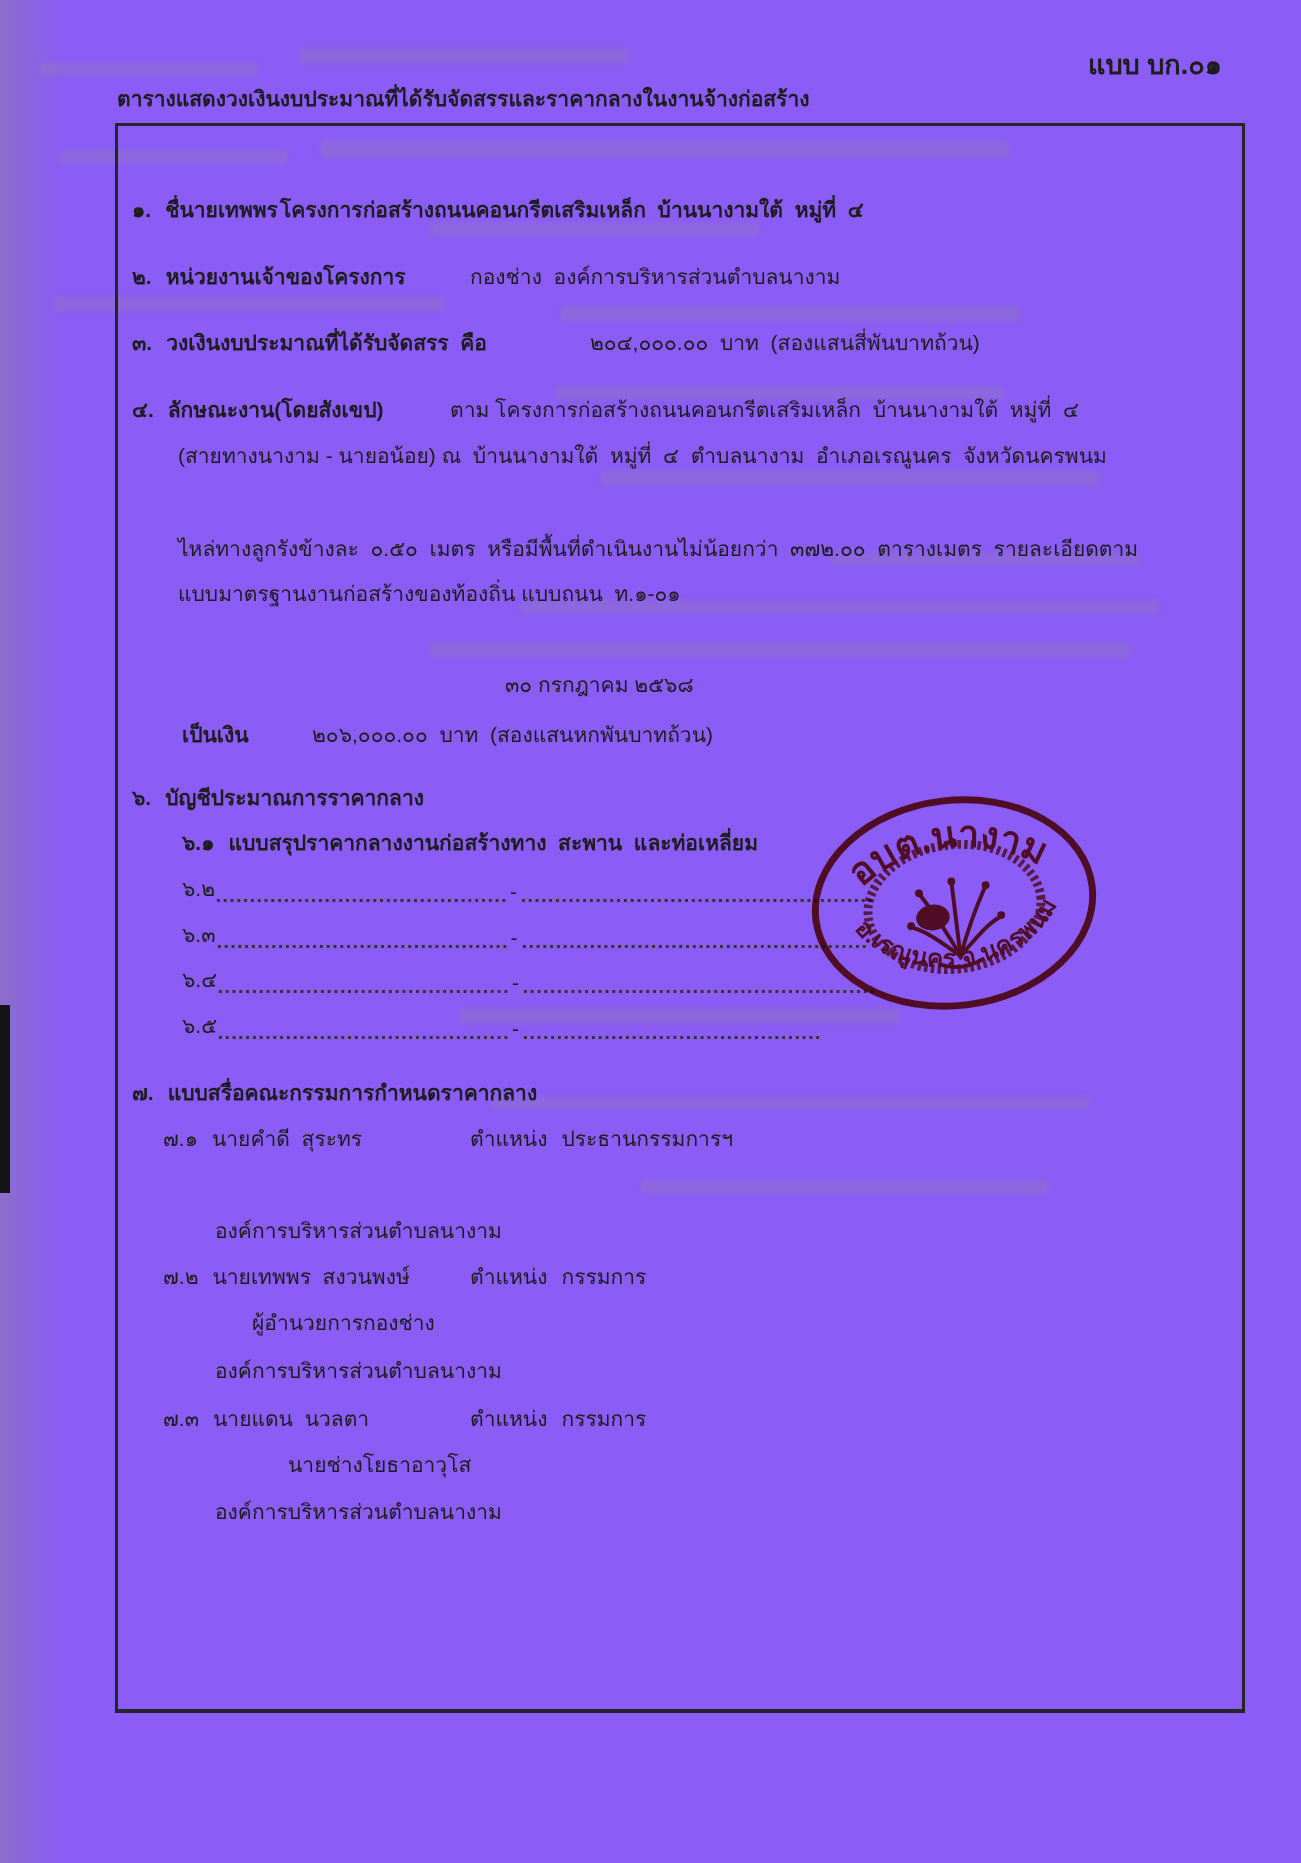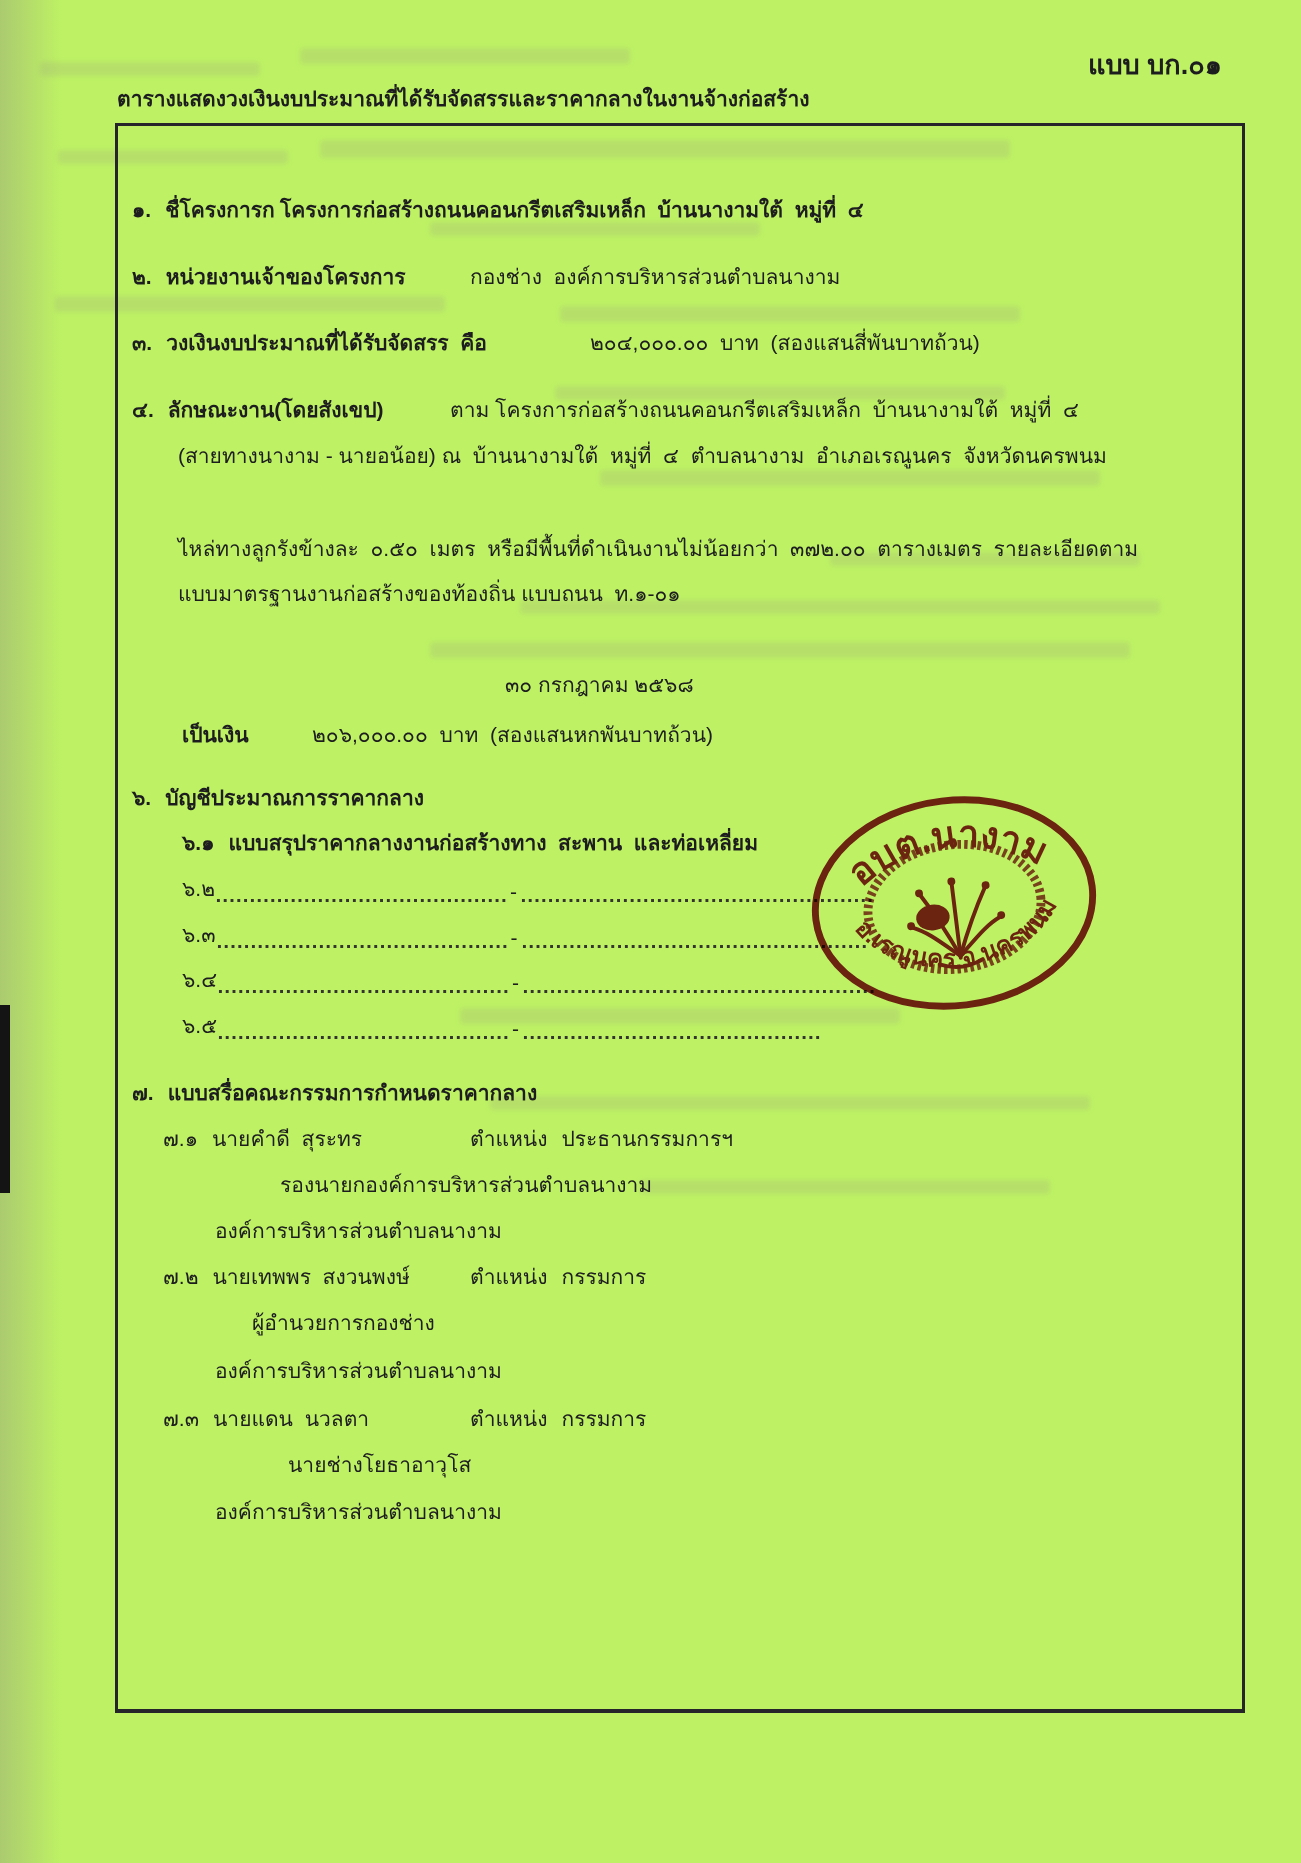--- a/index.html
+++ b/index.html
@@ -3,21 +3,21 @@
 <meta charset="utf-8">
 <style>
   html,body{margin:0;padding:0;}
   body{
     width:1301px;height:1863px;
     background:#efefec;
     font-family:"Liberation Sans","DejaVu Sans",sans-serif;
   }
   .page{
     position:relative;width:1301px;height:1863px;overflow:hidden;
-    background:#bef264;color:#1d1d1f;
+    background:#8b5cf6;color:#1d1d1f;
   }
   .edge-shade{
     position:absolute;left:0;top:0;width:62px;height:1863px;
     background:linear-gradient(to right, rgba(140,138,130,.38), rgba(140,138,130,0));
     pointer-events:none;
   }
   .edge-bar{
     position:absolute;left:0;top:1005px;width:10px;height:188px;background:#141414;
   }
   .ghost{
@@ -66,21 +66,21 @@
   <div class="ghost" style="left:430px;top:642px;width:700px;height:16px"></div>
   <div class="ghost" style="left:460px;top:1008px;width:440px;height:16px"></div>
   <div class="ghost" style="left:490px;top:1096px;width:600px;height:14px"></div>
   <div class="ghost" style="left:640px;top:1180px;width:410px;height:14px"></div>
 
   <div class="t b" style="left:1088px;top:50px;font-size:27px">แบบ บก.๐๑</div>
   <div class="t b" style="left:117px;top:84px">ตารางแสดงวงเงินงบประมาณที่ได้รับจัดสรรและราคากลางในงานจ้างก่อสร้าง</div>
 
   <div class="box"></div>
 
-  <div class="t b" style="left:132px;top:195px"><span class="num">๑.</span><span>ชื่โครงการก</span></div>
+  <div class="t b" style="left:132px;top:195px"><span class="num">๑.</span><span>ชื่นายเทพพร</span></div>
   <div class="t b" style="left:280px;top:195px">โครงการก่อสร้างถนนคอนกรีตเสริมเหล็ก  บ้านนางามใต้  หมู่ที่  ๔</div>
 
   <div class="t b" style="left:132px;top:262px"><span class="num">๒.</span><span>หน่วยงานเจ้าของโครงการ</span></div>
   <div class="t" style="left:470px;top:262px">กองช่าง  องค์การบริหารส่วนตำบลนางาม</div>
 
   <div class="t b" style="left:132px;top:328px"><span class="num">๓.</span><span>วงเงินงบประมาณที่ได้รับจัดสรร  คือ</span></div>
   <div class="t" style="left:590px;top:328px">๒๐๔,๐๐๐.๐๐  บาท  (สองแสนสี่พันบาทถ้วน)</div>
 
   <div class="t b" style="left:132px;top:395px"><span class="num">๔.</span><span>ลักษณะงาน(โดยสังเขป)</span></div>
   <div class="t" style="left:450px;top:395px">ตาม โครงการก่อสร้างถนนคอนกรีตเสริมเหล็ก  บ้านนางามใต้  หมู่ที่  ๔</div>
@@ -97,21 +97,20 @@
 
   <div class="t dotrow" style="left:182px;top:874px"><span>๖.๒</span><span class="dots" style="width:292px"></span><span class="dashmid">-</span><span class="dots" style="width:352px"></span></div>
   <div class="t dotrow" style="left:182px;top:920px"><span>๖.๓</span><span class="dots" style="width:292px"></span><span class="dashmid">-</span><span class="dots" style="width:348px"></span></div>
   <div class="t dotrow" style="left:182px;top:965px"><span>๖.๔</span><span class="dots" style="width:292px"></span><span class="dashmid">-</span><span class="dots" style="width:352px"></span></div>
   <div class="t dotrow" style="left:182px;top:1011px"><span>๖.๕</span><span class="dots" style="width:292px"></span><span class="dashmid">-</span><span class="dots" style="width:300px"></span></div>
 
   <div class="t b" style="left:132px;top:1078px"><span class="num">๗.</span><span>แบบสรื่อคณะกรรมการกำหนดราคากลาง</span></div>
 
   <div class="t" style="left:163px;top:1124px"><span class="num">๗.๑</span><span>นายคำดี  สุระทร</span></div>
   <div class="t" style="left:470px;top:1124px"><span class="num">ตำแหน่ง</span><span>ประธานกรรมการฯ</span></div>
-  <div class="t" style="left:280px;top:1170px">รองนายกองค์การบริหารส่วนตำบลนางาม</div>
   <div class="t" style="left:215px;top:1216px">องค์การบริหารส่วนตำบลนางาม</div>
 
   <div class="t" style="left:163px;top:1262px"><span class="num">๗.๒</span><span>นายเทพพร  สงวนพงษ์</span></div>
   <div class="t" style="left:470px;top:1262px"><span class="num">ตำแหน่ง</span><span>กรรมการ</span></div>
   <div class="t" style="left:252px;top:1308px">ผู้อำนวยการกองช่าง</div>
   <div class="t" style="left:215px;top:1356px">องค์การบริหารส่วนตำบลนางาม</div>
 
   <div class="t" style="left:163px;top:1404px"><span class="num">๗.๓</span><span>นายแดน  นวลตา</span></div>
   <div class="t" style="left:470px;top:1404px"><span class="num">ตำแหน่ง</span><span>กรรมการ</span></div>
   <div class="t" style="left:288px;top:1450px">นายช่างโยธาอาวุโส</div>

